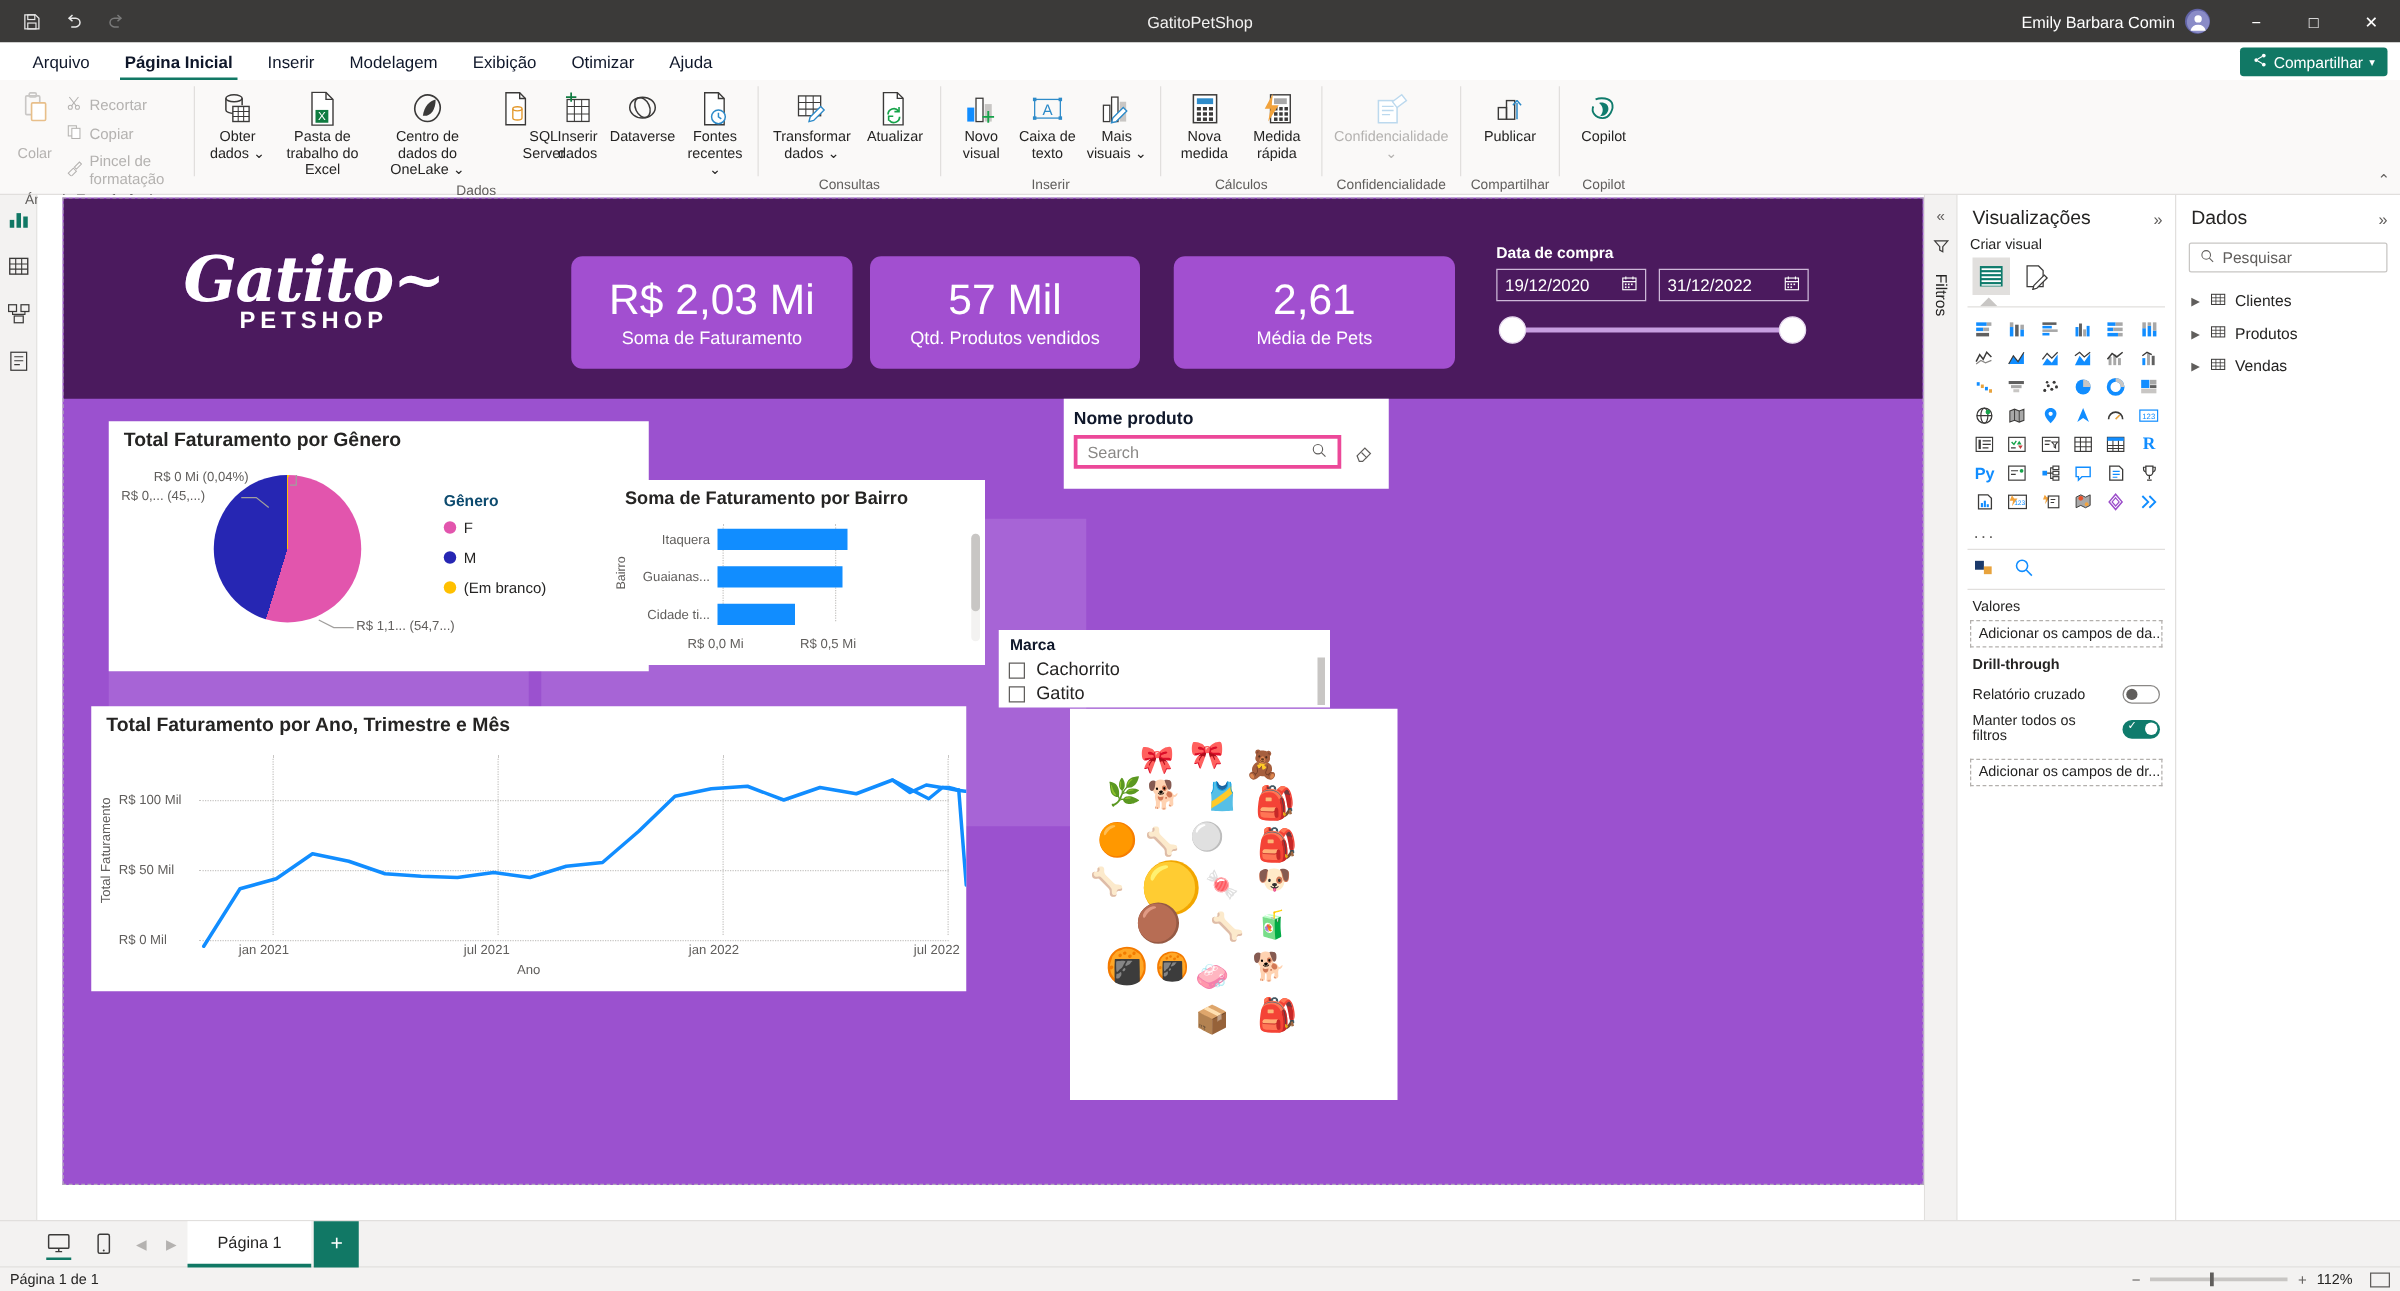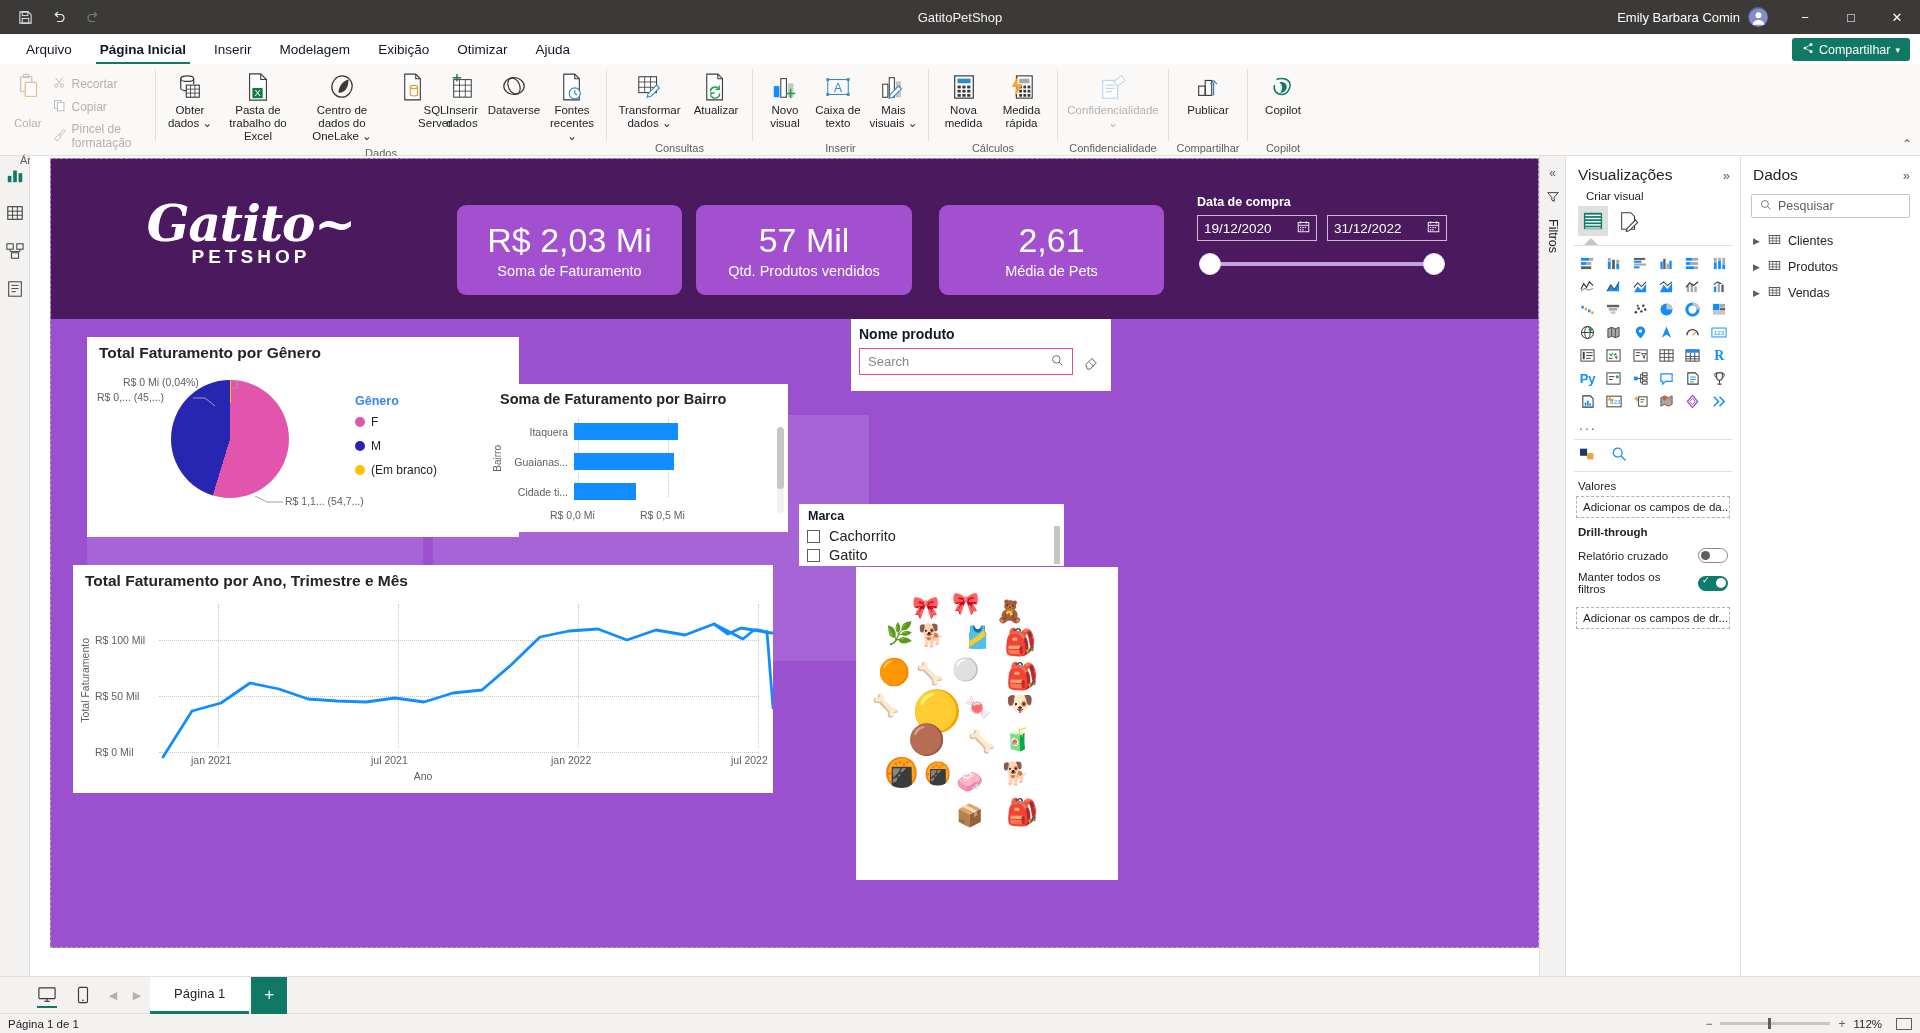--- a/index.html
+++ b/index.html
@@ -160,21 +160,21 @@
 
   
   #pie-visual { left:36px; top:178px; width:432px; height:200px; }
   .pie-wrap { position:relative; width:100%; height:158px; }
   .pie {
     position:absolute; left:84px; top:18px; width:118px; height:118px; border-radius:50%;
     background: conic-gradient(#ffc000 0deg 0.8deg, #e255ad 0.8deg 197deg, #2626b3 197deg 360deg);
   }
   .plabel { position:absolute; font-size:10.5px; color:#605e5c; white-space:nowrap; }
   .legend { position:absolute; left:268px; top:32px; }
-  .legend .lt { font-size:12.5px; font-weight:bold; color:#3b82f6; margin-bottom:7px; }
+  .legend .lt { font-size:12.5px; font-weight:bold; color:#0c4a6e; margin-bottom:7px; }
   .legend .li { display:flex; align-items:center; gap:6px; font-size:12px; color:#252423; margin-bottom:10px; }
   .dot { width:10px; height:10px; border-radius:50%; flex:none; }
 
   
   #bar-visual { left:437px; top:225px; width:300px; height:148px; }
   .bar-plot { position:relative; margin:4px 0 0 0; height:118px; }
   .axis-y-title {
     position:absolute; left:4px; top:34px; font-size:10px; color:#605e5c;
     writing-mode:vertical-rl; transform:rotate(180deg);
   }
@@ -184,21 +184,21 @@
   .gridline { position:absolute; top:8px; bottom:32px; width:1px; border-left:1px dotted #c8c6c4; }
   .xtick { position:absolute; bottom:8px; font-size:10.5px; color:#605e5c; }
   .vscroll { position:absolute; right:4px; top:16px; width:7px; height:86px; background:#f3f2f1; border-radius:4px; }
   .vscroll i { display:block; width:7px; height:62px; background:#c8c6c4; border-radius:4px; }
 
   
   #produto-slicer { left:800px; top:160px; width:260px; height:72px; }
   .sl-title { font-size:14px; font-weight:bold; padding:7px 0 0 8px; color:#0f172a; }
   .sl-search-row { display:flex; align-items:center; gap:8px; padding:6px 10px 0 8px; }
   .sl-search {
-    flex:1; height:27px; border:1px solid #ec4899; display:flex; align-items:center;
+    flex:1; height:27px; border:3px solid #ec4899; display:flex; align-items:center;
     justify-content:space-between; padding:0 8px; font-size:13px; color:#8a8886;
   }
   .eraser-ico { width:20px; height:20px; display:flex; align-items:center; justify-content:center; }
 
   
   #marca-slicer { left:748px; top:345px; width:265px; height:62px; }
   .chk-row { display:flex; align-items:center; gap:9px; padding:3px 0 0 8px; font-size:14.5px; color:#252423; }
   .chkbox { width:13px; height:13px; border:1.2px solid #605e5c; background:#fff; flex:none; }
   .marca-scroll { position:absolute; right:4px; top:22px; width:6px; height:38px; background:#c8c6c4; }
 
@@ -235,21 +235,21 @@
     background:#fff; border-left:1px solid #e1dfdd; display:flex; flex-direction:column;
   }
   .pane-head {
     display:flex; align-items:center; justify-content:space-between;
     padding:10px 10px 6px 12px;
   }
   .pane-title { font-size:15.5px; color:#252423; }
   .pane-chev { font-size:13px; color:#605e5c; cursor:pointer; }
   .viz-pane { width:175px; }
   .data-pane { width:180px; }
-  .sub-label { font-size:11.5px; color:#252423; padding:0 12px 4px 20px; }
+  .sub-label { font-size:11.5px; color:#252423; padding:0 12px 4px 10px; }
   .viz-type-row { display:flex; gap:6px; padding:0 12px 0 12px; align-items:center; }
   .viz-type {
     width:30px; height:30px; display:flex; align-items:center; justify-content:center; cursor:pointer;
   }
   .viz-type.sel { background:#e1dfdd; }
   .viz-caret {
     width:0;height:0;border-left:7px solid transparent;border-right:7px solid transparent;
     border-bottom:7px solid #c8c6c4; margin-left:18px; margin-top:2px;
   }
   .viz-divider { border-top:1px solid #e1dfdd; margin:0 8px; }

